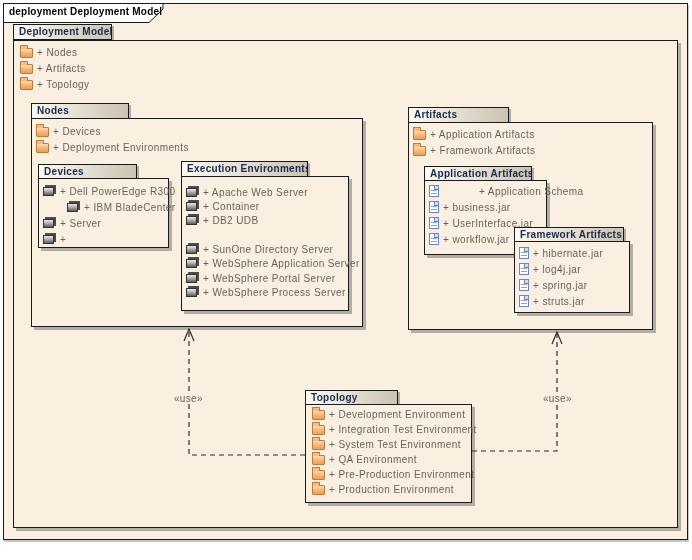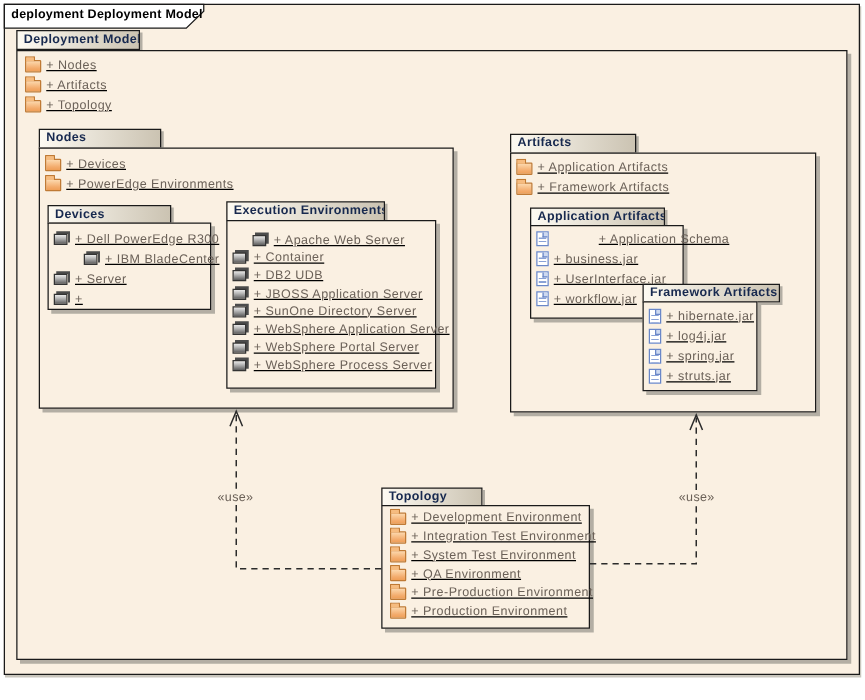--- a/index.html
+++ b/index.html
@@ -10,21 +10,21 @@
          box-shadow:1px 2px 0 #c9c6bd;}
   .frame-label{position:absolute;left:9px;top:6px;font-size:10px;font-weight:bold;
          color:#000;letter-spacing:0.2px;white-space:nowrap;}
   .tab{position:absolute;box-sizing:border-box;height:16px;
        background:linear-gradient(to right,#fdfaf2,#cbc3b2);
        border:1px solid #1a1a1a;box-shadow:2px 2px 0 #b3aea4;
        font-size:10px;font-weight:bold;color:#17294f;letter-spacing:0.3px;
        line-height:14px;padding-left:5px;white-space:nowrap;overflow:hidden;}
   .pkg-body{position:absolute;box-sizing:border-box;background:#faf0e2;
        border:1px solid #1a1a1a;box-shadow:3px 3px 0 #b3aea4;}
-  .row{position:absolute;height:14px;display:flex;align-items:center;white-space:nowrap;text-decoration:underline;}
+  .row{position:absolute;height:14px;display:flex;align-items:center;white-space:nowrap;}
   .lbl{font-size:10px;color:#6b6158;letter-spacing:0.4px;margin-left:4px;}
   
   .ic-folder{width:13px;height:10px;flex:0 0 13px;position:relative;margin-top:2px;
        background:linear-gradient(180deg,#fcd8ad 0%,#f3ab6c 70%,#ef9f58 100%);
        border:1px solid #bf7a35;border-radius:1px;box-sizing:border-box;}
   .ic-folder::before{content:"";position:absolute;left:-1px;top:-4px;width:6px;height:3px;
        background:#f6bc80;border:1px solid #bf7a35;border-bottom:none;
        border-radius:1px 1px 0 0;}
   
   .ic-node{width:11px;height:9px;flex:0 0 11px;position:relative;margin:1px 2px 0 0;
@@ -73,21 +73,21 @@
     <div class="tab" style="left:31px;top:103px;width:98px;">
       <span>Nodes</span>
     </div>
     <div class="pkg-body" style="left:31px;top:118px;width:332px;height:209px;">
       <div class="row" style="left:4px;top:5px;">
         <span class="ic-folder"></span>
         <span class="lbl">+ Devices</span>
       </div>
       <div class="row" style="left:4px;top:21px;">
         <span class="ic-folder"></span>
-        <span class="lbl">+ PowerEdge Environments</span>
+        <span class="lbl">+ Deployment Environments</span>
       </div>
     </div>
   </div>
 
   <div>
     <div class="tab" style="left:38px;top:164px;width:99px;height:15px;">
       <span>Devices</span>
     </div>
     <div class="pkg-body" style="left:38px;top:178px;width:131px;height:70px;">
       <div class="row" style="left:4px;top:5px;">
@@ -107,35 +107,31 @@
         <span class="lbl">+</span>
       </div>
     </div>
   </div>
 
   <div>
     <div class="tab" style="left:181px;top:161px;width:127px;">
       <span>Execution Environments</span>
     </div>
     <div class="pkg-body" style="left:181px;top:176px;width:168px;height:135px;">
-      <div class="row" style="left:20px;top:8px;justify-content:flex-end;">
+      <div class="row" style="left:4px;top:8px;justify-content:flex-end;">
         <span class="ic-node"></span>
         <span class="lbl">+ Apache Web Server</span>
       </div>
       <div class="row" style="left:4px;top:22px;">
         <span class="ic-node"></span>
         <span class="lbl">+ Container</span>
       </div>
       <div class="row" style="left:4px;top:36px;">
         <span class="ic-node"></span>
         <span class="lbl">+ DB2 UDB</span>
-      </div>
-      <div class="row" style="left:4px;top:51px;">
-        <span class="ic-node"></span>
-        <span class="lbl">+ JBOSS Application Server</span>
       </div>
       <div class="row" style="left:4px;top:65px;">
         <span class="ic-node"></span>
         <span class="lbl">+ SunOne Directory Server</span>
       </div>
       <div class="row" style="left:4px;top:79px;">
         <span class="ic-node"></span>
         <span class="lbl">+ WebSphere Application Server</span>
       </div>
       <div class="row" style="left:4px;top:94px;">
@@ -186,42 +182,42 @@
         <span class="ic-artifact"></span>
         <span class="lbl">+ workflow.jar</span>
       </div>
     </div>
   </div>
 
   <div>
     <div class="tab" style="left:514px;top:227px;width:110px;height:15px;">
       <span>Framework Artifacts</span>
     </div>
-    <div class="pkg-body" style="left:514px;top:241px;width:92px;height:72px;text-align:right;">
+    <div class="pkg-body" style="left:514px;top:241px;width:116px;height:72px;text-align:right;">
       <div class="row" style="left:4px;top:4px;">
         <span class="ic-artifact"></span>
         <span class="lbl">+ hibernate.jar</span>
       </div>
       <div class="row" style="left:4px;top:20px;">
         <span class="ic-artifact"></span>
         <span class="lbl">+ log4j.jar</span>
       </div>
       <div class="row" style="left:4px;top:36px;">
         <span class="ic-artifact"></span>
         <span class="lbl">+ spring.jar</span>
       </div>
       <div class="row" style="left:4px;top:52px;">
         <span class="ic-artifact"></span>
         <span class="lbl">+ struts.jar</span>
       </div>
     </div>
   </div>
 
   <div>
-    <div class="tab" style="left:305px;top:390px;width:81px;height:15px;">
+    <div class="tab" style="left:305px;top:390px;width:93px;height:15px;">
       <span>Topology</span>
     </div>
     <div class="pkg-body" style="left:305px;top:404px;width:167px;height:99px;">
       <div class="row" style="left:6px;top:2px;">
         <span class="ic-folder"></span>
         <span class="lbl">+ Development Environment</span>
       </div>
       <div class="row" style="left:6px;top:17px;">
         <span class="ic-folder"></span>
         <span class="lbl">+ Integration Test Environment</span>

